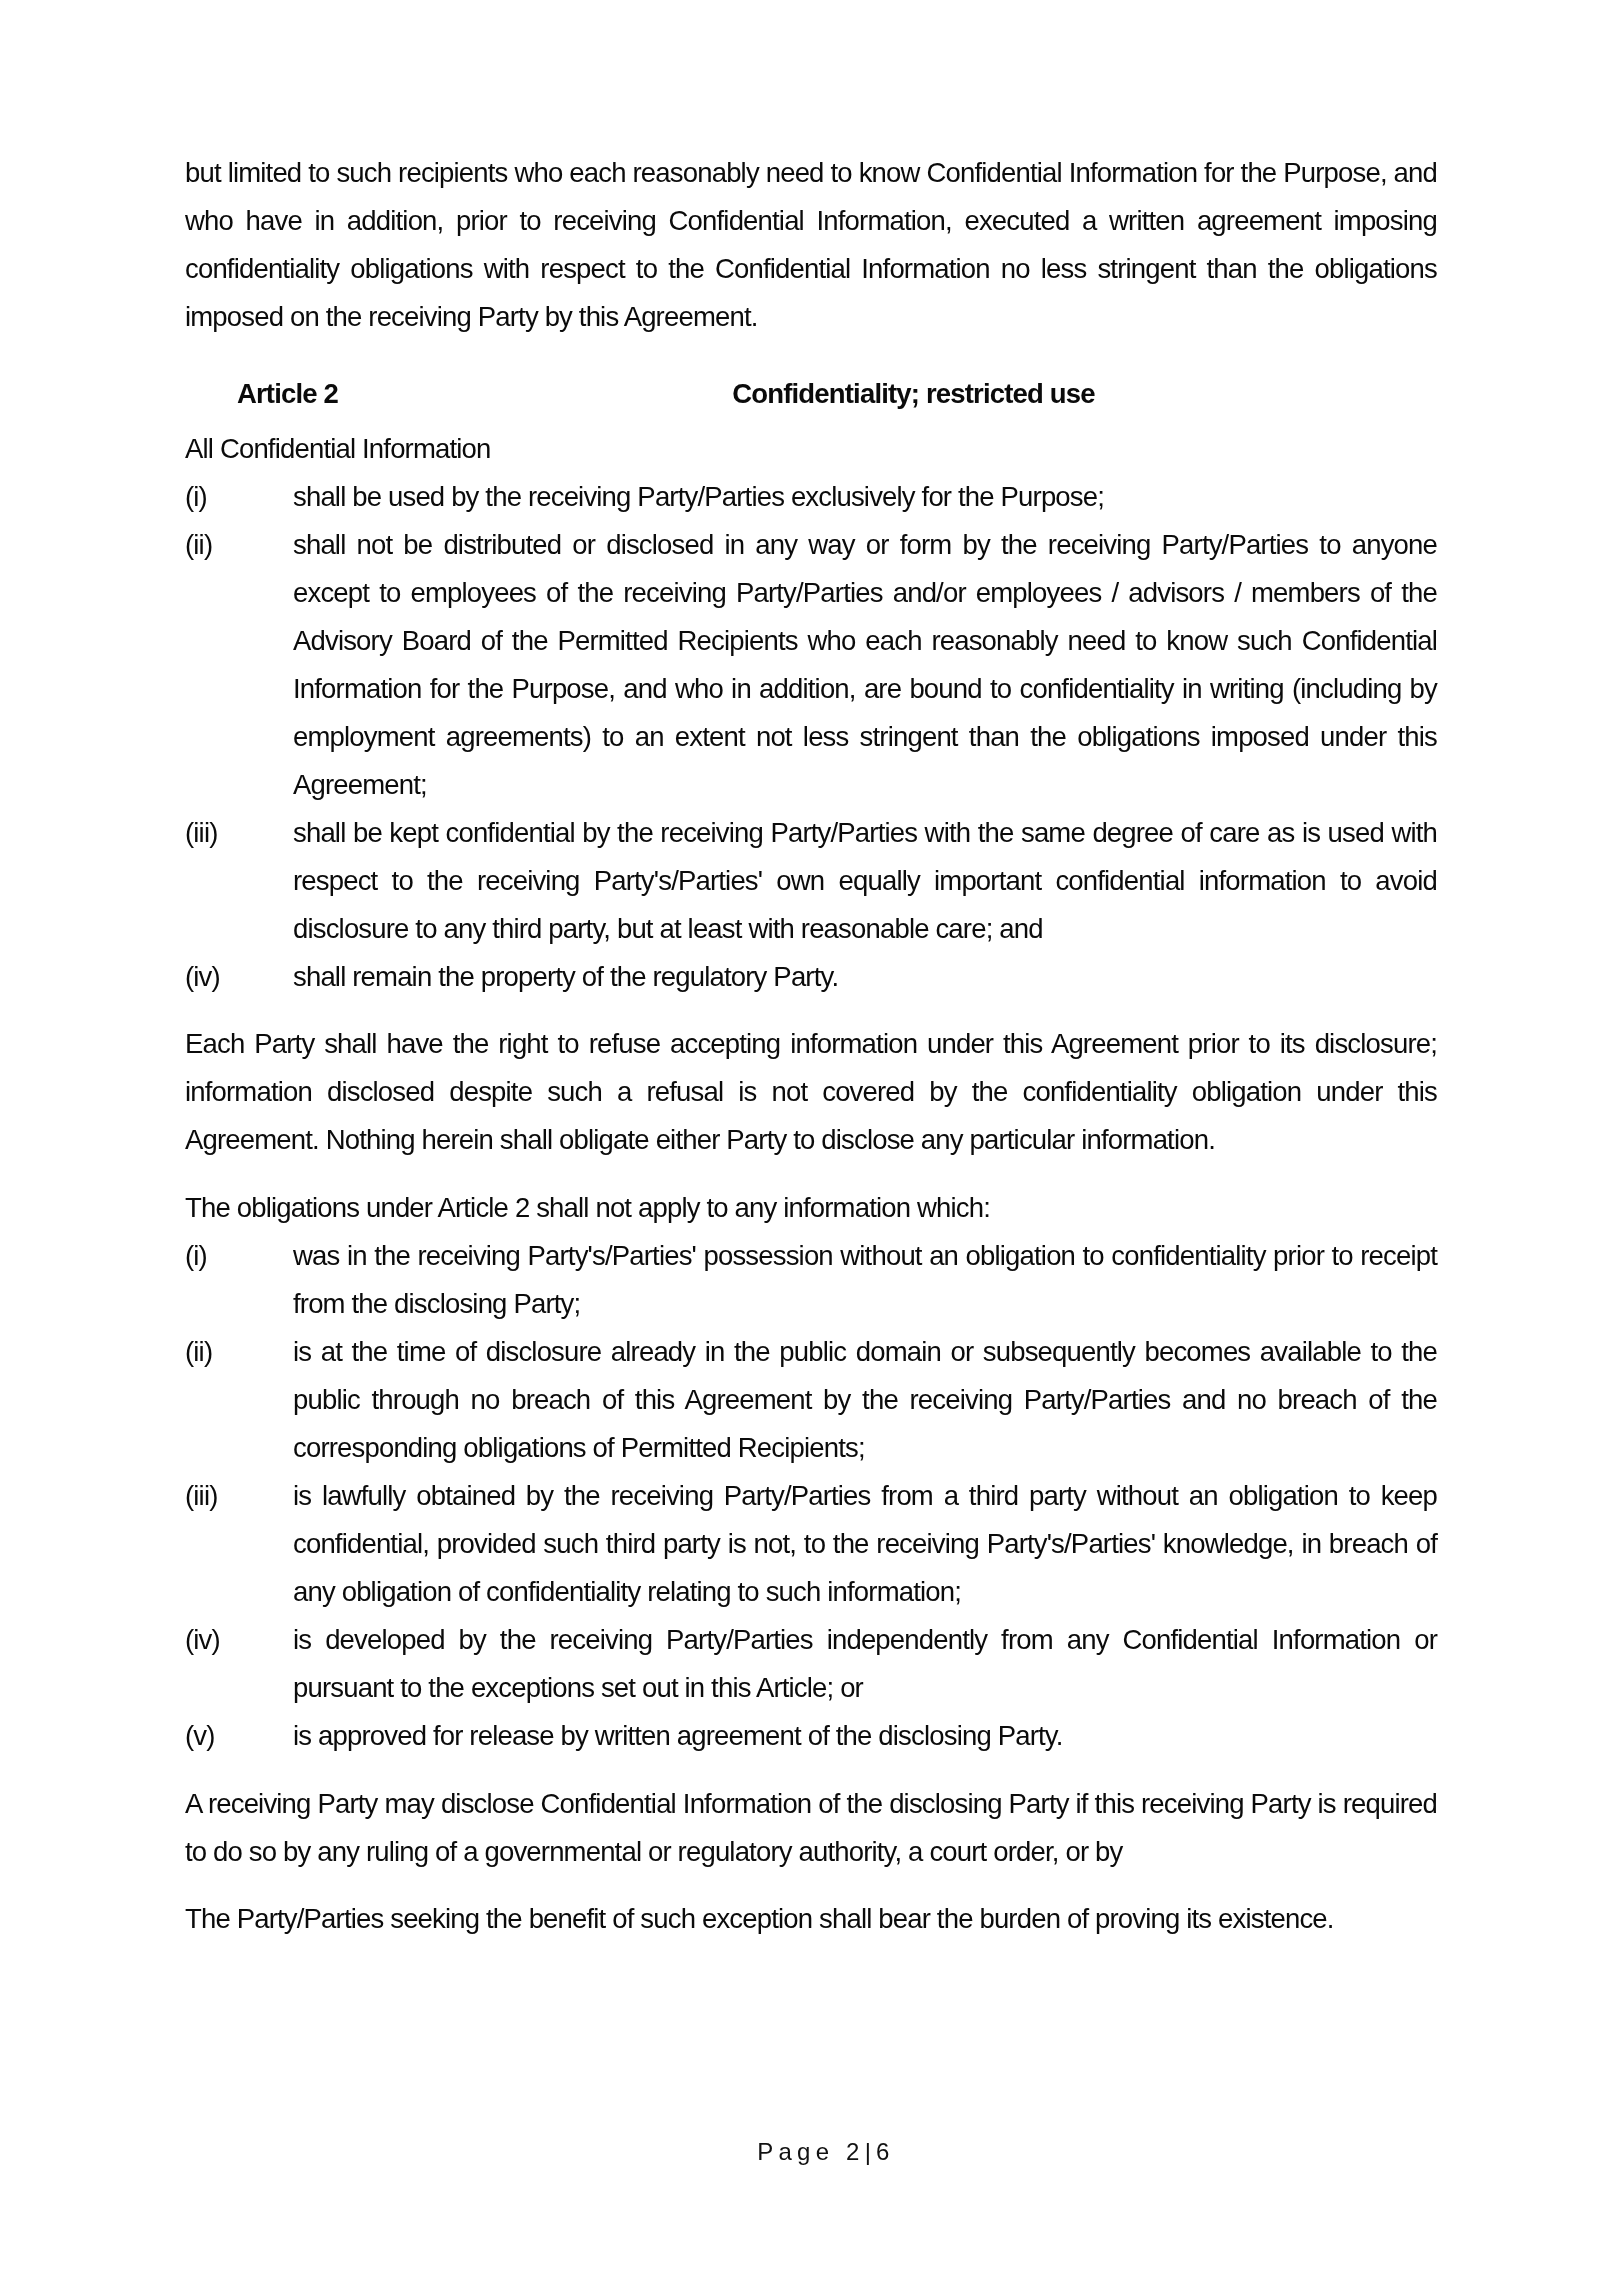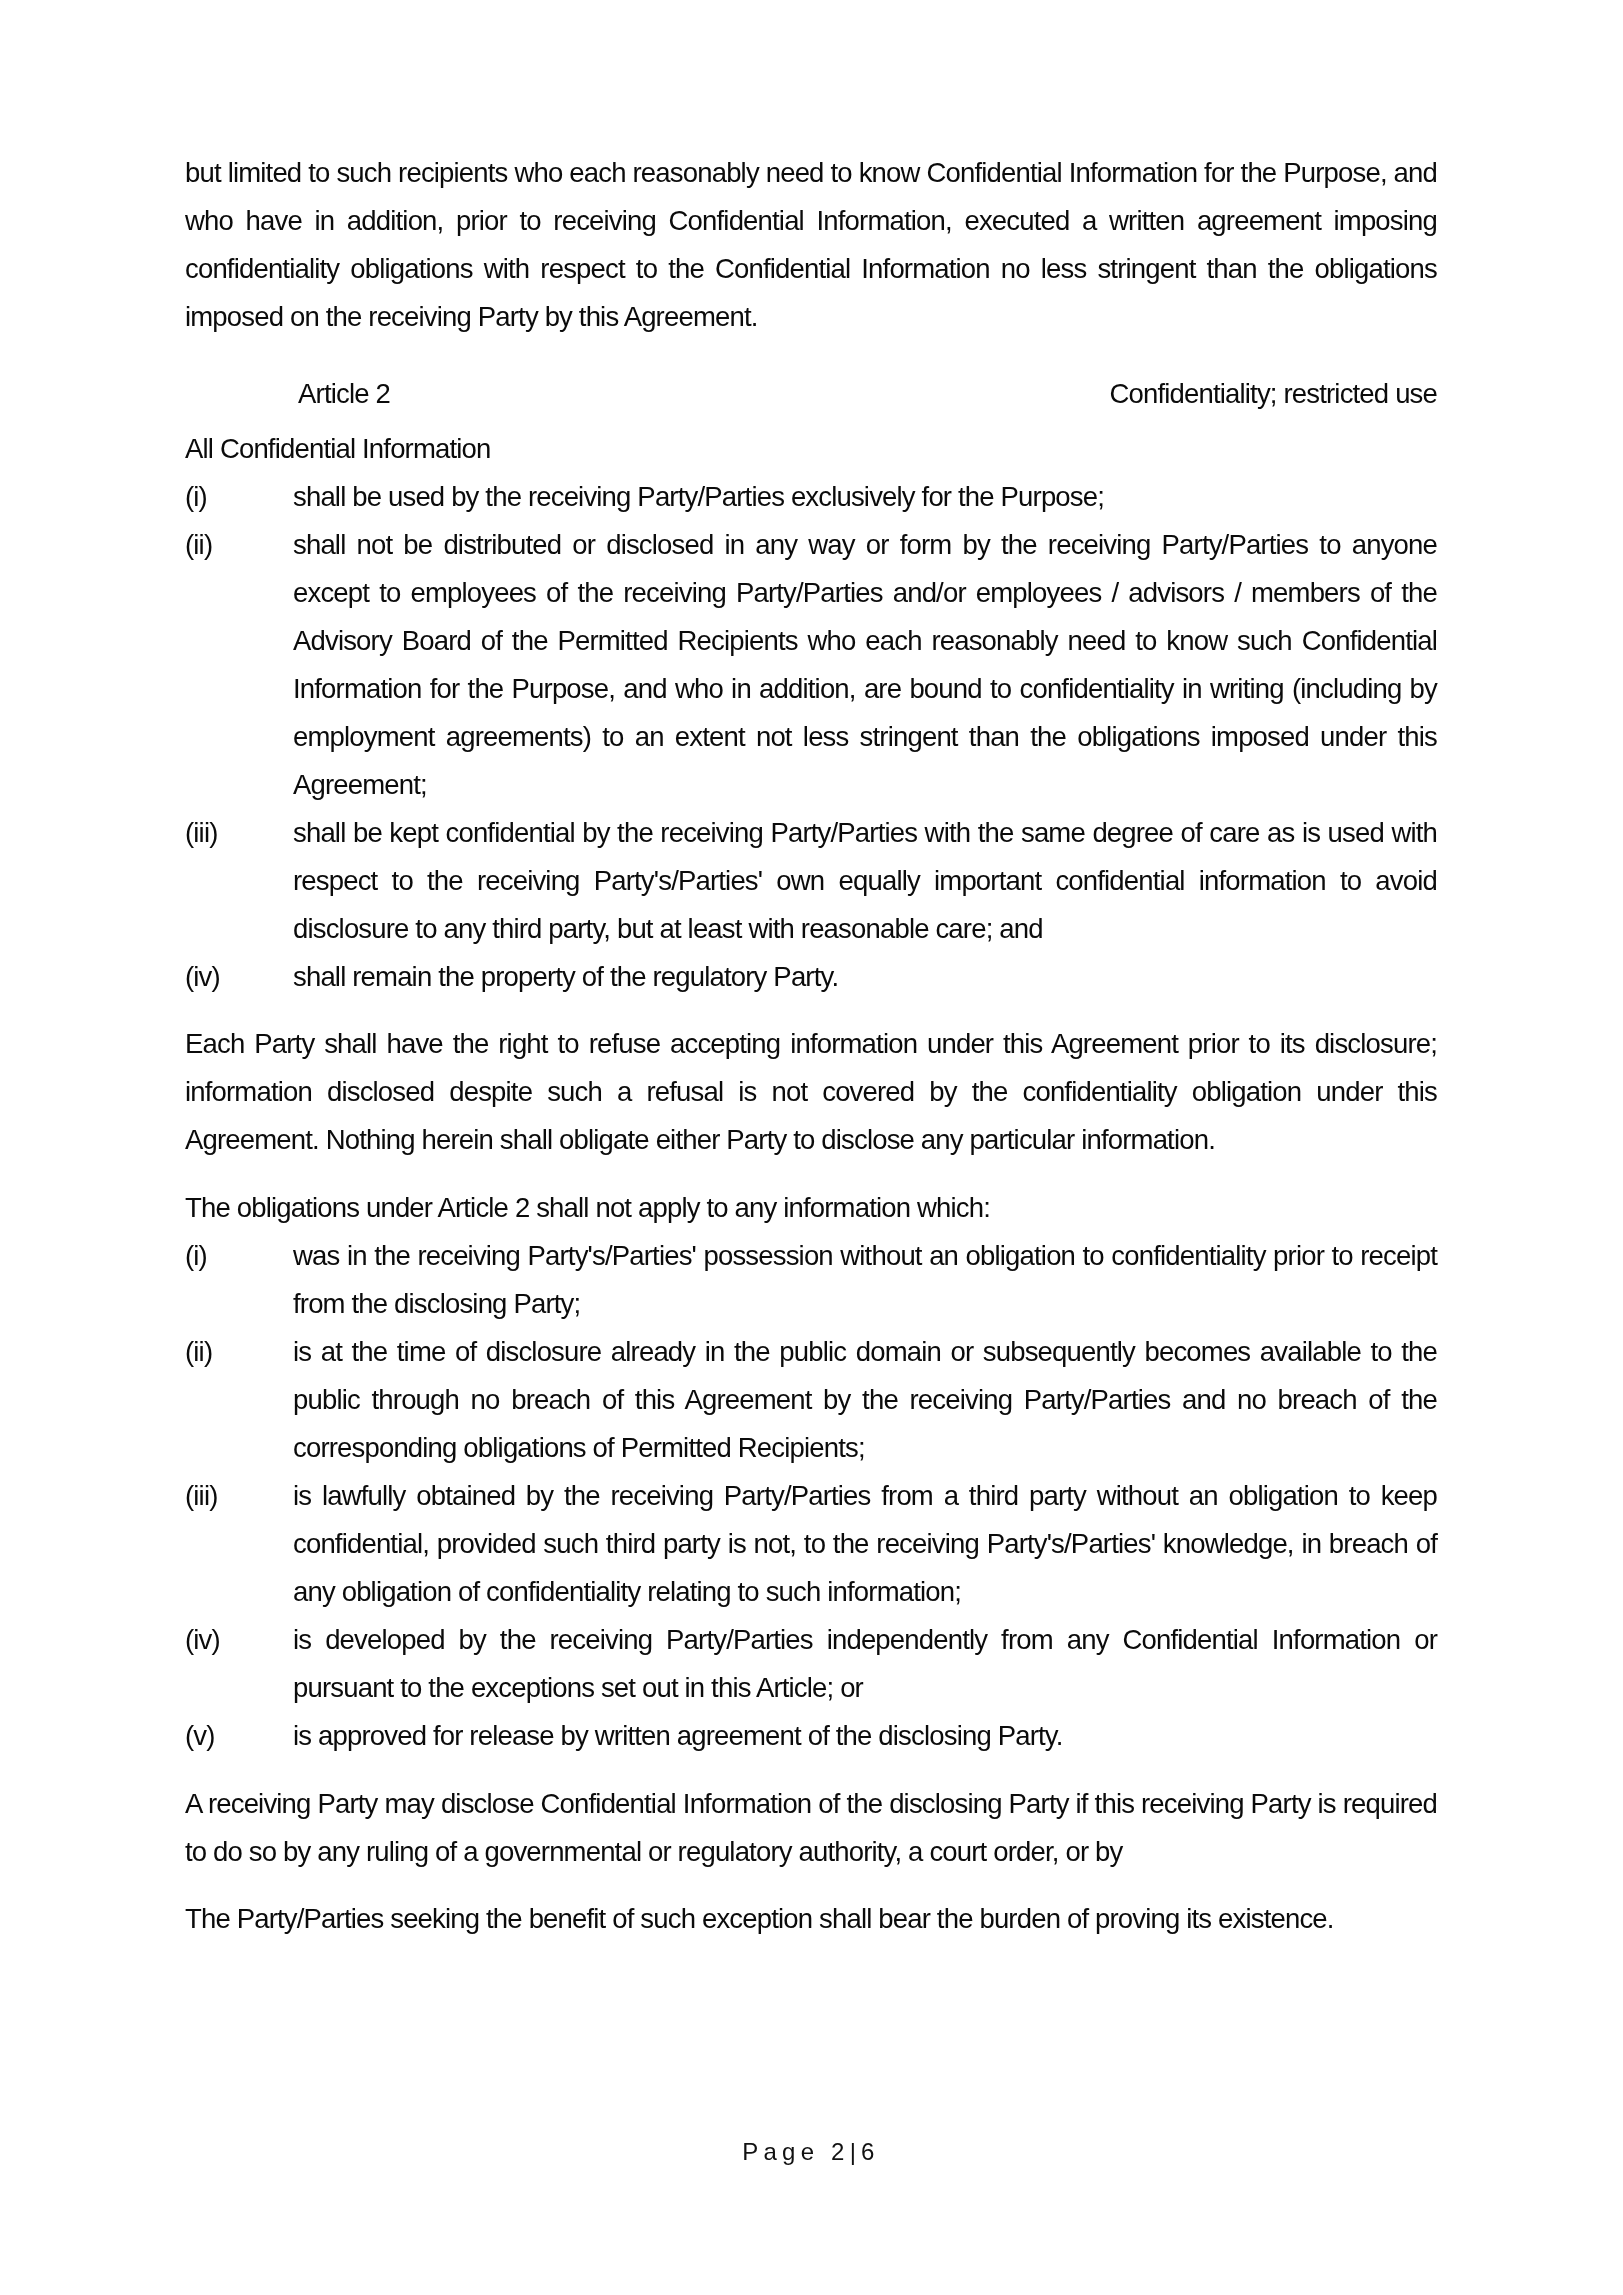--- a/index.html
+++ b/index.html
@@ -42,31 +42,31 @@
   
   .doc {
     margin-top:76px;
     font-size:27.5px;
     line-height:48px;
     letter-spacing:-0.03em;
     text-align:justify;
   }
   .para { margin:0 0 19.6px; }
   .lead { margin:0; }
-  .heading { display:flex; font-weight:normal; margin:29.4px 0 6.5px; text-align:right; }
+  .heading { display:flex; font-weight:bold; margin:29.4px 0 6.5px; text-align:center; }
   .h-num { flex:0 0 205px; }
   .h-title { flex:1; }
   .list { margin:0 0 19.6px; }
   .li { display:flex; }
   .li .marker { flex:0 0 108px; }
   .li .li-text { flex:1; text-align:justify; }
 
   
   .footer {
-    position:absolute; top:2138px; left:185px; width:1252px;
+    position:absolute; top:2138px; left:200px; width:1252px;
     text-align:center; font-size:24px; letter-spacing:5.2px; color:#111;
   }
 </style>
 </head>
 <body>
 
 <div class="page">
 
 
   <div class="doc">

